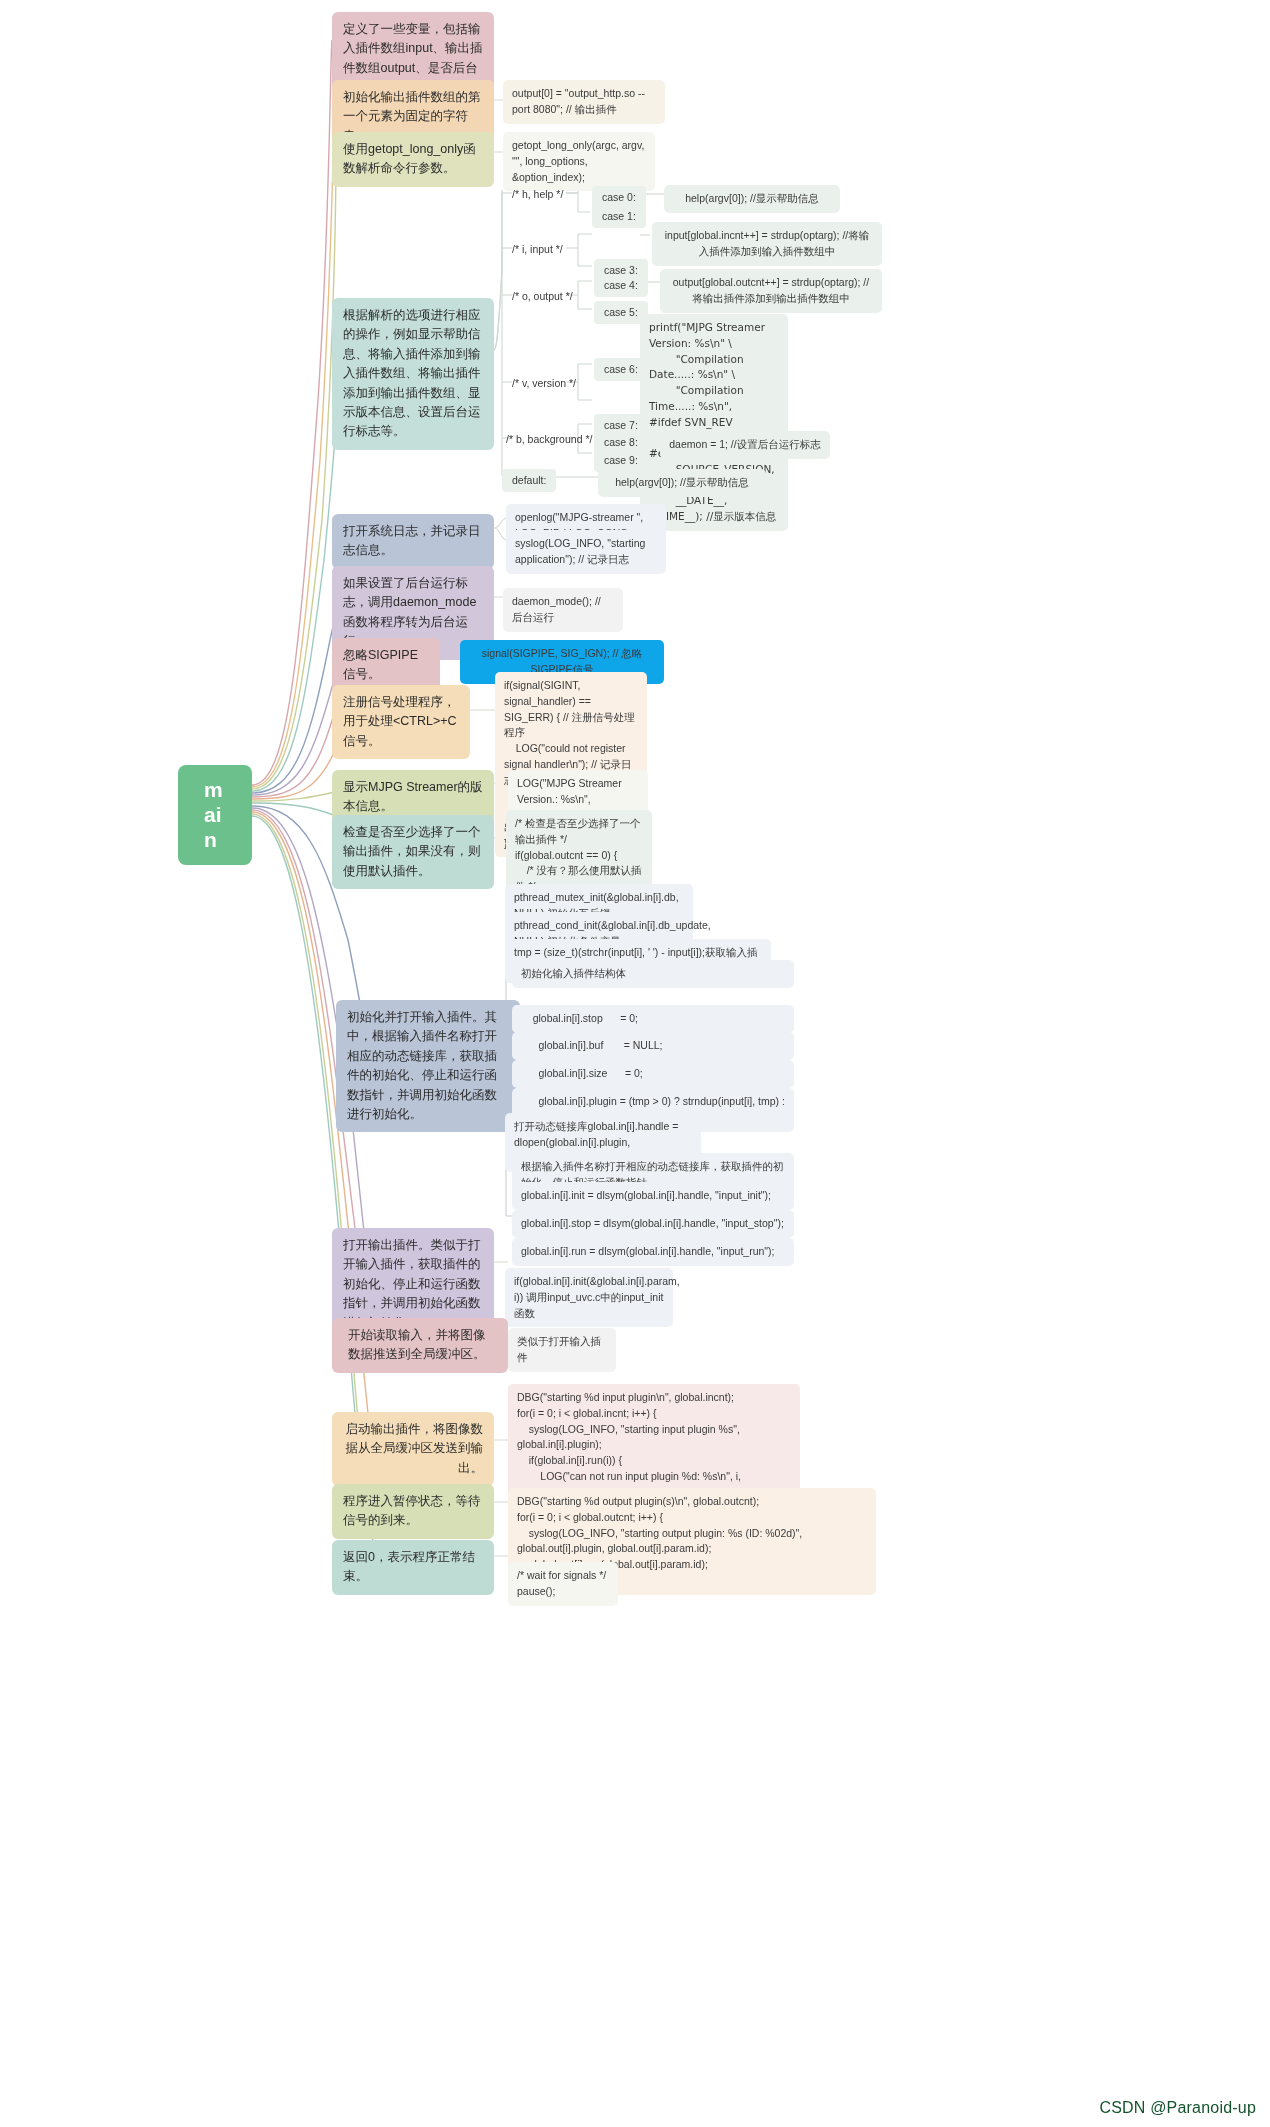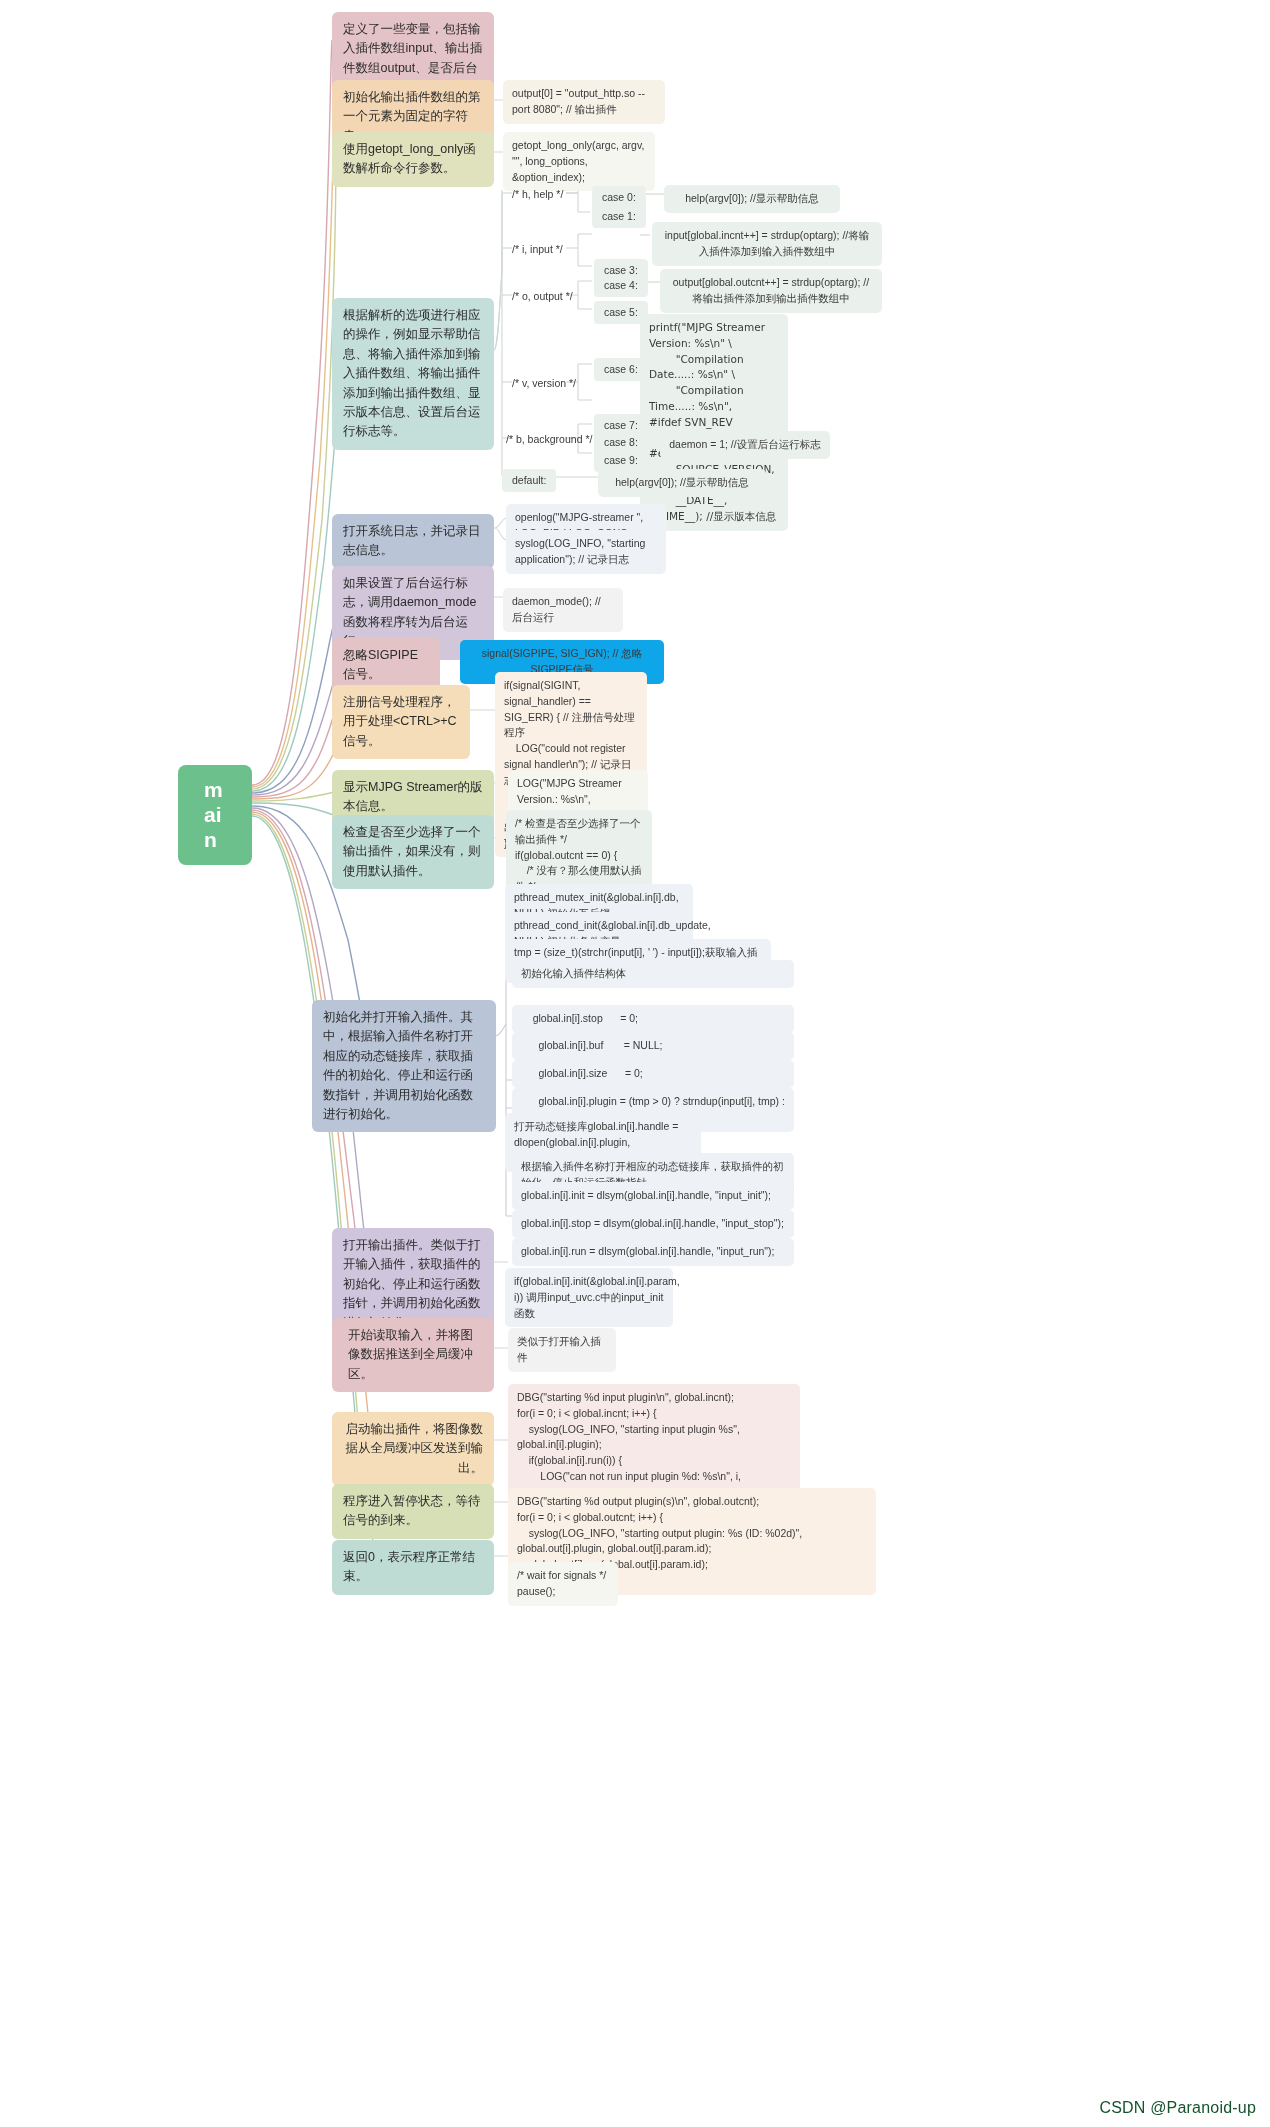--- a/index.html
+++ b/index.html
@@ -247,41 +247,41 @@
   <div class="node l1 c-sage" style="left:332px; top:770px; width:162px;">显示MJPG Streamer的版本信息。</div>
   <div class="code k-faint" style="left:508px; top:770px; width:140px;">LOG("MJPG Streamer Version.: %s\n", SOURCE_VERSION);</div>
 
   <div class="node l1 c-mint" style="left:332px; top:815px; width:162px;">检查是否至少选择了一个输出插件，如果没有，则使用默认插件。</div>
   <div class="code k-greenish" style="left:506px; top:810px; width:146px;">/* 检查是否至少选择了一个输出插件 */
 if(global.outcnt == 0) {
     /* 没有？那么使用默认插件 */
     global.outcnt = 1;
 }</div>
 
-  <div class="node l1 c-blue" style="left:312px; top:1000px; width:184px;">初始化并打开输入插件。其中，根据输入插件名称打开相应的动态链接库，获取插件的初始化、停止和运行函数指针，并调用初始化函数进行初始化。</div>
+  <div class="node l1 c-blue" style="left:336px; top:1000px; width:184px;">初始化并打开输入插件。其中，根据输入插件名称打开相应的动态链接库，获取插件的初始化、停止和运行函数指针，并调用初始化函数进行初始化。</div>
 
   <div class="code k-bluegrey" style="left:505px; top:884px; width:188px;">pthread_mutex_init(&amp;global.in[i].db, NULL) 初始化互斥锁</div>
   <div class="code k-bluegrey" style="left:505px; top:912px; width:188px;">pthread_cond_init(&amp;global.in[i].db_update, NULL) 初始化条件变量</div>
   <div class="code k-bluegrey" style="left:505px; top:939px; width:266px;">tmp = (size_t)(strchr(input[i], ' ') - input[i]);获取输入插件名称</div>
   <div class="code k-bluegrey" style="left:512px; top:960px; width:282px;">初始化输入插件结构体</div>
   <div class="code k-bluegrey" style="left:512px; top:1005px; width:282px;">    global.in[i].stop      = 0;</div>
   <div class="code k-bluegrey" style="left:512px; top:1032px; width:282px;">      global.in[i].buf       = NULL;</div>
   <div class="code k-bluegrey" style="left:512px; top:1060px; width:282px;">      global.in[i].size      = 0;</div>
   <div class="code k-bluegrey" style="left:512px; top:1088px; width:282px;">      global.in[i].plugin = (tmp &gt; 0) ? strndup(input[i], tmp) : strdup(input[i]);</div>
   <div class="code k-bluegrey" style="left:505px; top:1113px; width:196px;">打开动态链接库global.in[i].handle = dlopen(global.in[i].plugin, RTLD_LAZY);</div>
   <div class="code k-bluegrey" style="left:512px; top:1153px; width:282px;">根据输入插件名称打开相应的动态链接库，获取插件的初始化、停止和运行函数指针</div>
   <div class="code k-bluegrey" style="left:512px; top:1182px; width:282px;">global.in[i].init = dlsym(global.in[i].handle, "input_init");</div>
   <div class="code k-bluegrey" style="left:512px; top:1210px; width:282px;">global.in[i].stop = dlsym(global.in[i].handle, "input_stop");</div>
   <div class="code k-bluegrey" style="left:512px; top:1238px; width:282px;">global.in[i].run = dlsym(global.in[i].handle, "input_run");</div>
   <div class="code k-bluegrey" style="left:505px; top:1268px; width:168px;">if(global.in[i].init(&amp;global.in[i].param, i)) 调用input_uvc.c中的input_init函数</div>
 
   <div class="node l1 c-lilac" style="left:332px; top:1228px; width:162px;">打开输出插件。类似于打开输入插件，获取插件的初始化、停止和运行函数指针，并调用初始化函数进行初始化。</div>
   <div class="code k-plain" style="left:508px; top:1328px; width:108px;">类似于打开输入插件</div>
 
-  <div class="node l1 c-rose" style="left:332px; top:1318px; width:162px;padding-left:16px;">开始读取输入，并将图像数据推送到全局缓冲区。</div>
+  <div class="node l1 c-rose" style="left:332px; top:1318px; width:176px;padding-left:16px;">开始读取输入，并将图像数据推送到全局缓冲区。</div>
   <div class="code k-pinkish" style="left:508px; top:1384px; width:292px;">DBG("starting %d input plugin\n", global.incnt);
 for(i = 0; i &lt; global.incnt; i++) {
     syslog(LOG_INFO, "starting input plugin %s", global.in[i].plugin);
     if(global.in[i].run(i)) {
         LOG("can not run input plugin %d: %s\n", i, global.in[i].plugin);
         closelog();
         return 1;
     }
 }</div>
 

